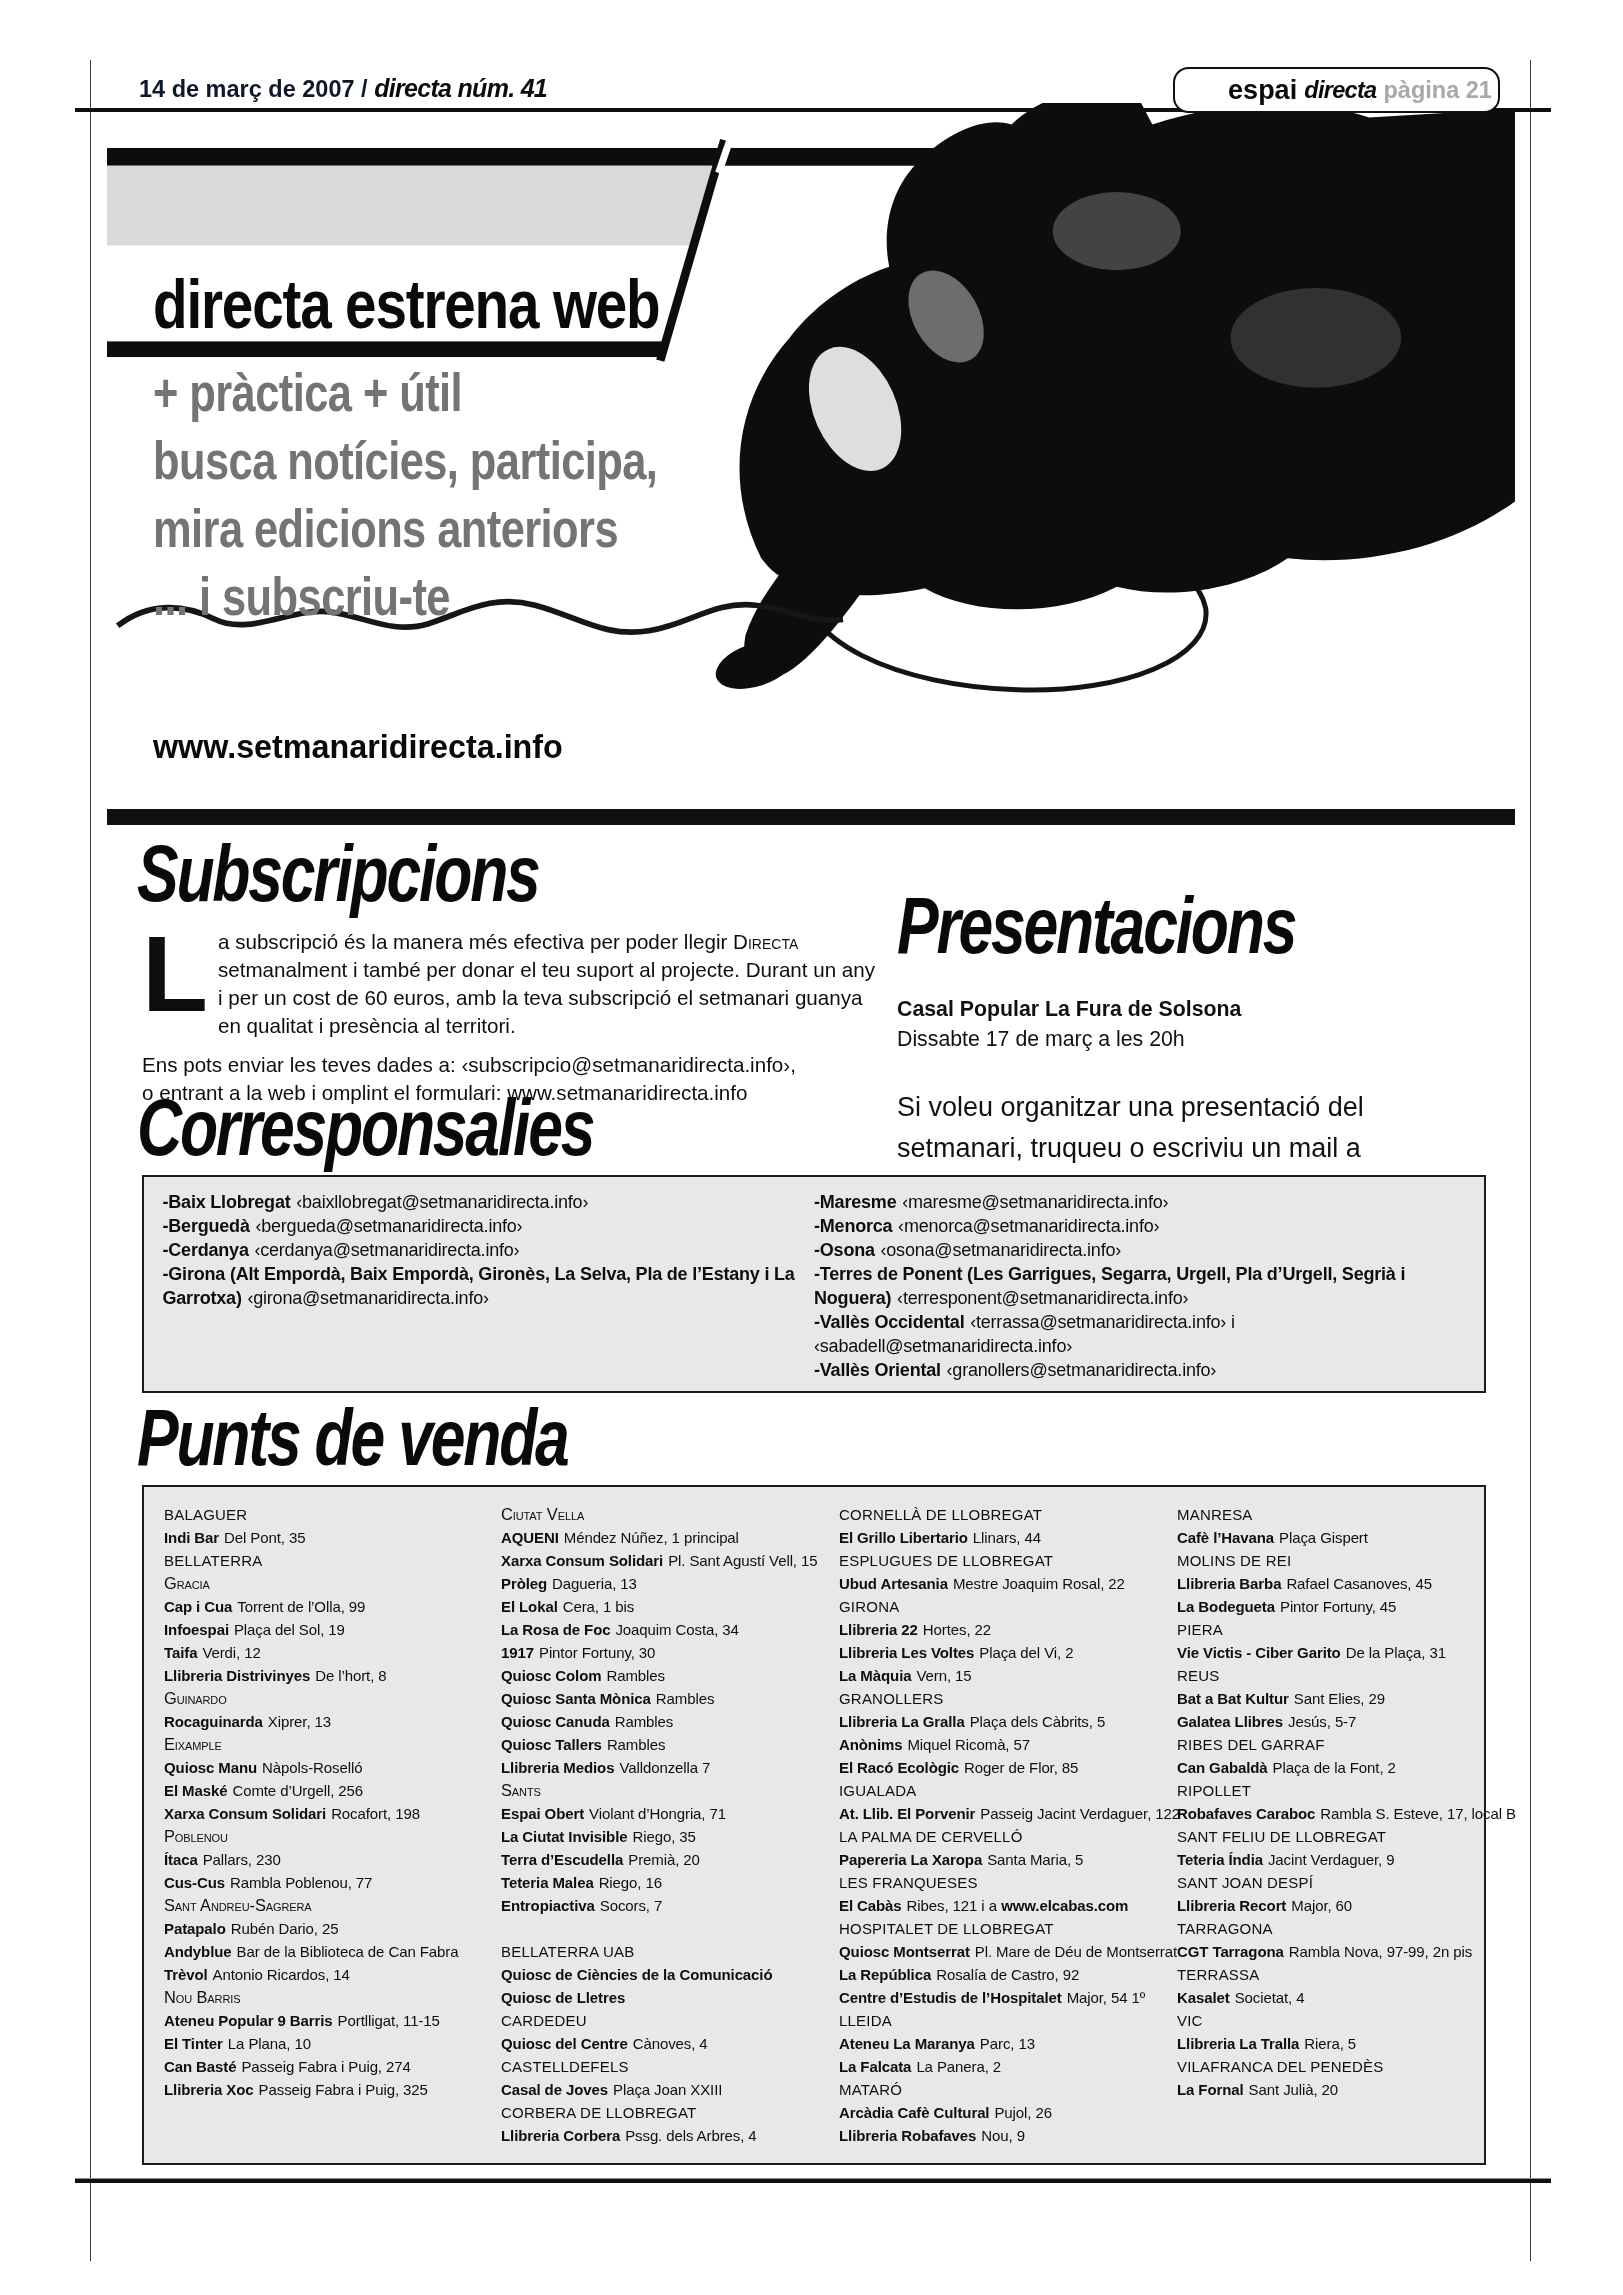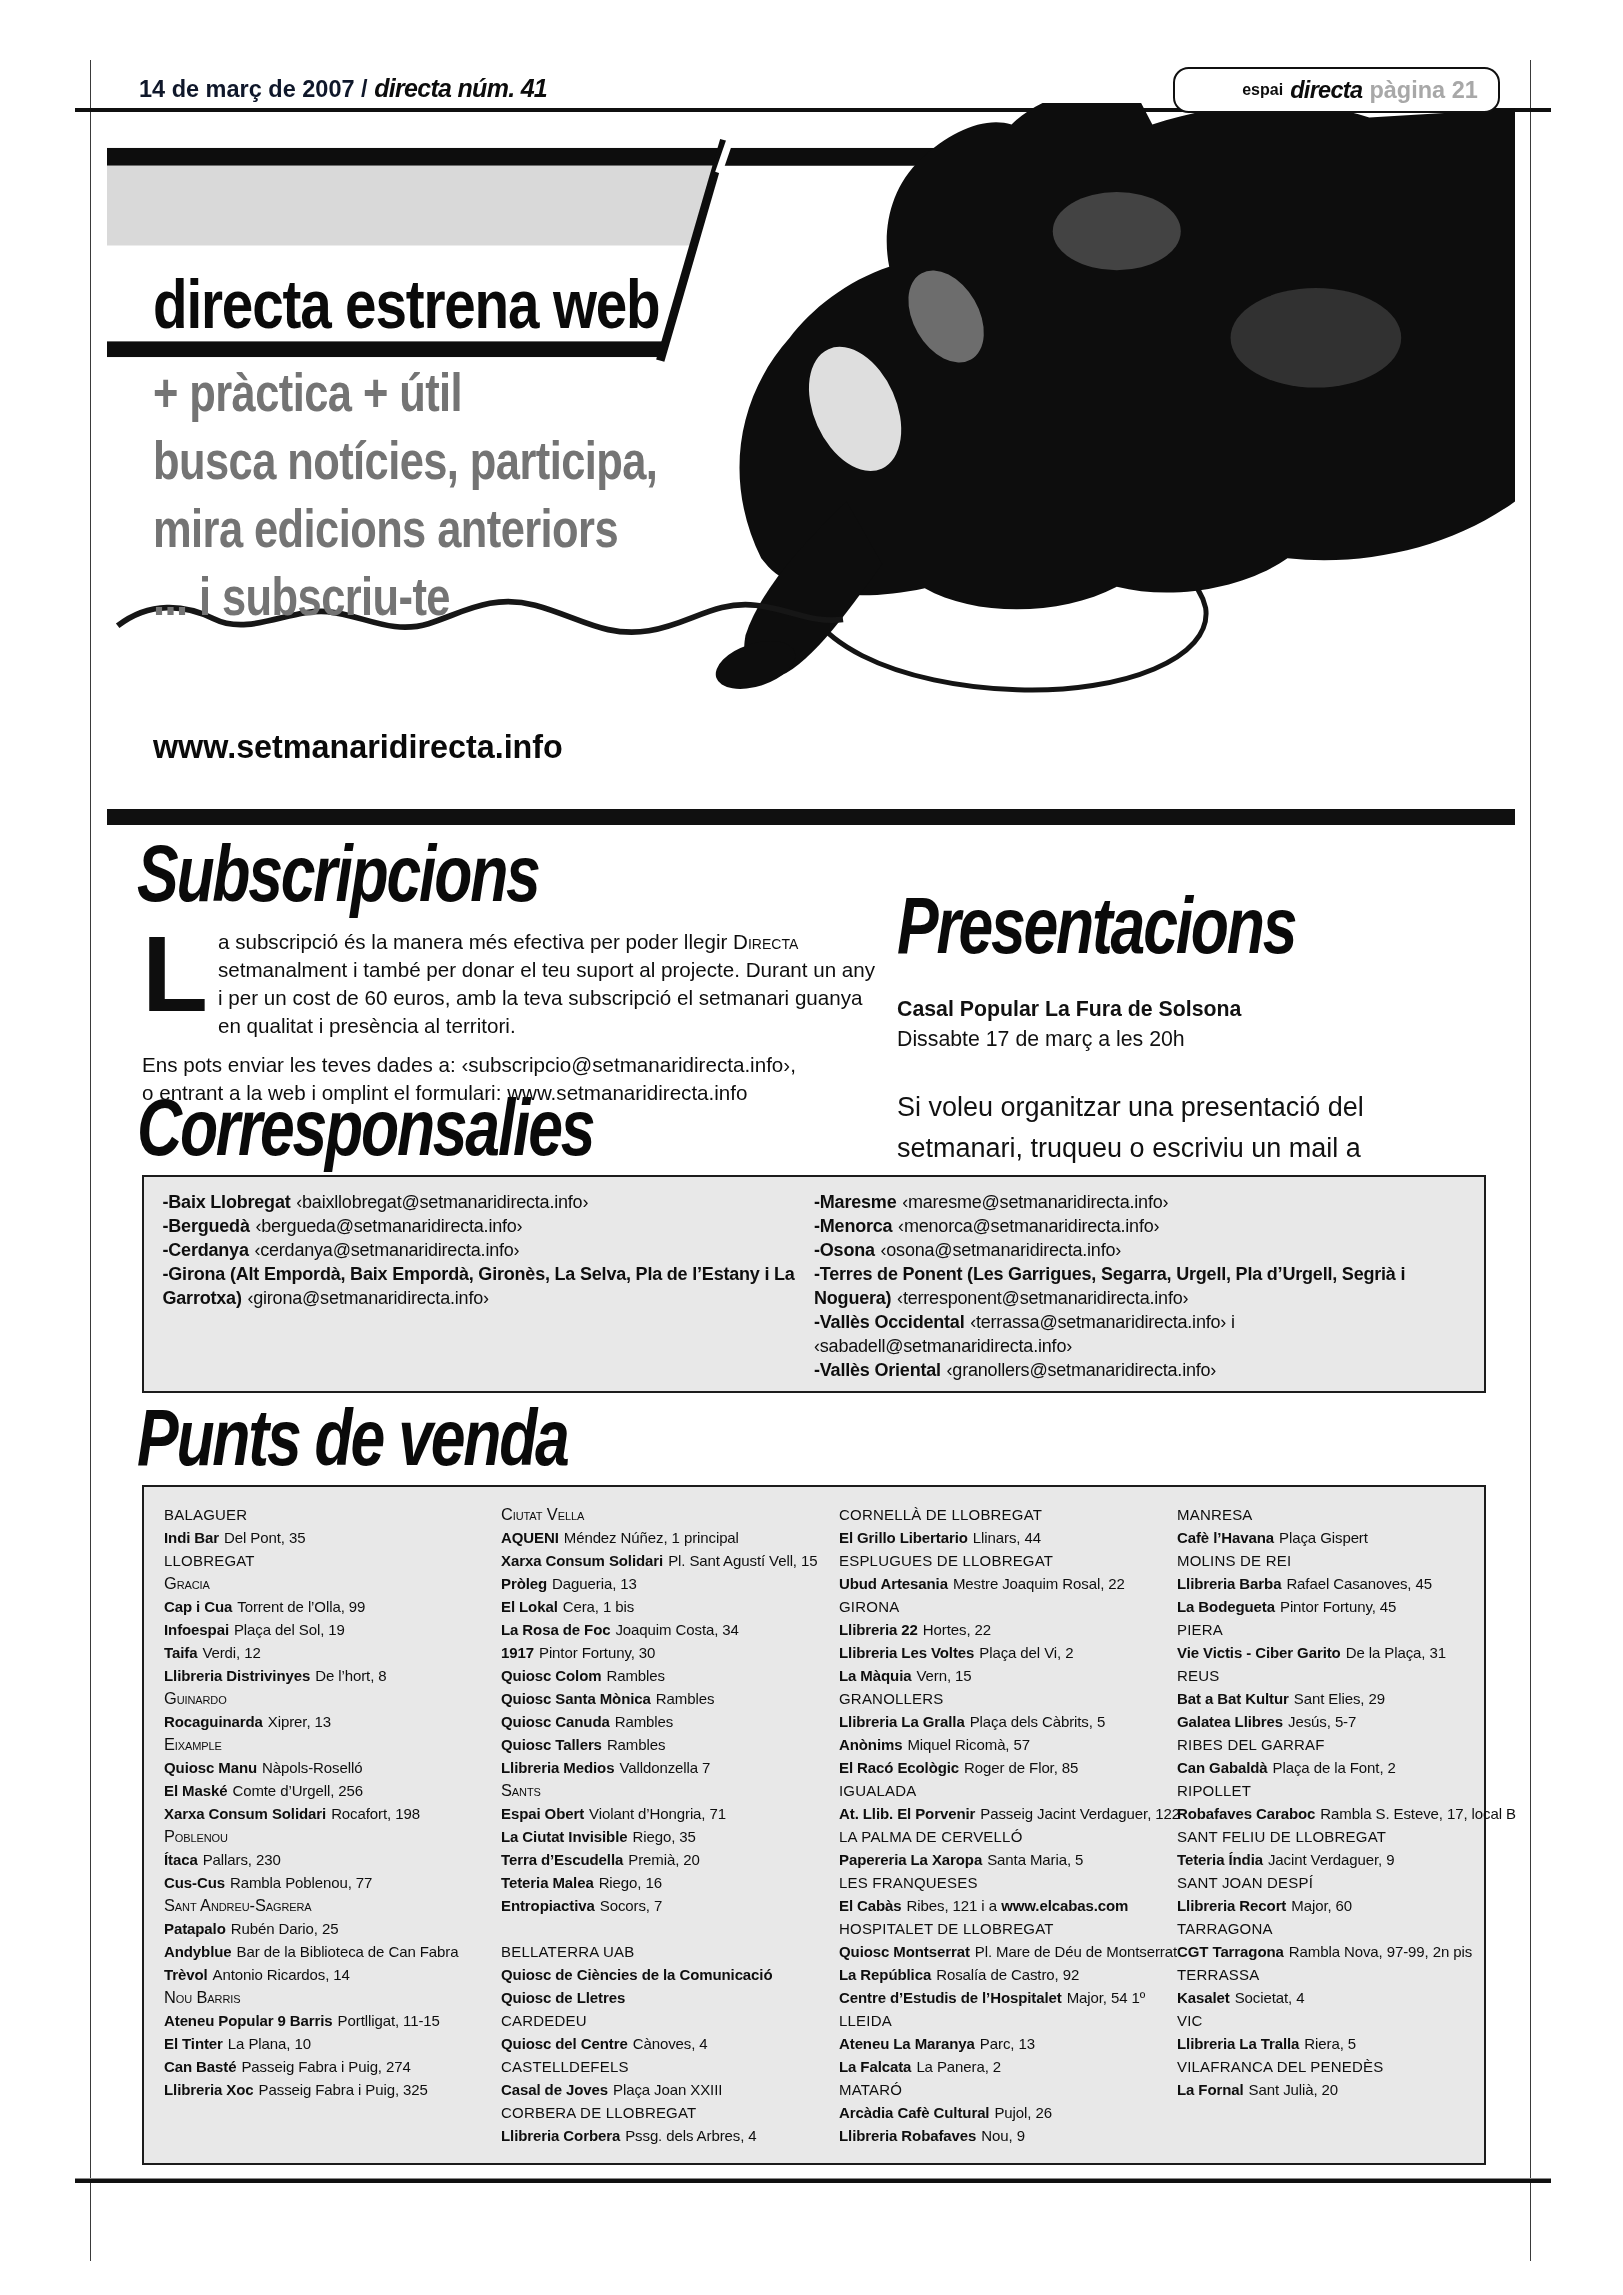--- a/index.html
+++ b/index.html
@@ -10,21 +10,21 @@
   
   .crop-v{width:1.4px;background:#3a3a3a;}
   .rule-h{background:#101010;}
 
   
   .hdr{font-size:23.5px;font-weight:bold;white-space:nowrap;}
   .hdr-date{color:#0f172a;}
   .hdr-issue{color:#0c0c0c;font-style:italic;font-size:25px;letter-spacing:-0.7px;}
   .tab{box-sizing:border-box;border:2.8px solid #101010;border-radius:15.6px;background:#fff;
        display:flex;align-items:center;justify-content:center;gap:7.1px;z-index:5;}
-  .tab .b1{font-weight:bold;font-size:16px;color:#0c0c0c;margin-left:47px;}
+  .tab .b1{font-weight:bold;font-size:27px;color:#0c0c0c;margin-left:47px;}
   .tab .b2{font-weight:bold;font-style:italic;font-size:23.5px;color:#0c0c0c;letter-spacing:-0.7px;}
   .tab .b3{font-weight:bold;font-size:23.5px;color:#a8a8a8;}
 
   
   .promo-title{font-size:69px;font-weight:bold;color:#0a0a0a;letter-spacing:-1.4px;
                transform:scaleX(.82);transform-origin:0 0;white-space:nowrap;}
   .promo-lines{transform:scaleX(.82);transform-origin:0 0;}
   .promo-line{font-size:53px;font-weight:bold;color:#747474;letter-spacing:-0.7px;
               line-height:68px;white-space:nowrap;}
   .promo-url{font-size:34px;font-weight:bold;color:#0a0a0a;transform:scaleX(.95);
@@ -158,21 +158,21 @@
   </div>
 
   <div class="abs" style="left:137px;top:1392px;">
     <div class="section-title">Punts de venda</div>
   </div>
   <div class="abs gray-box" style="left:142px;top:1485px;width:1344px;height:680px;">
     <div class="pv-col" style="left:20px;">
 
     <div class="pv-line t-city"><span class="pv-name">BALAGUER</span></div>
         <div class="pv-line t-venue"><span class="pv-name">Indi Bar</span><span class="pv-addr">Del Pont, 35</span></div>
-        <div class="pv-line t-city"><span class="pv-name">LLOBREGAT</span></div>
+        <div class="pv-line t-city"><span class="pv-name">BELLATERRA</span></div>
         <div class="pv-line t-district"><span class="pv-name">Gracia</span></div>
         <div class="pv-line t-venue"><span class="pv-name">Cap i Cua</span><span class="pv-addr">Torrent de l’Olla, 99</span></div>
         <div class="pv-line t-venue"><span class="pv-name">Infoespai</span><span class="pv-addr">Plaça del Sol, 19</span></div>
         <div class="pv-line t-venue"><span class="pv-name">Taifa</span><span class="pv-addr">Verdi, 12</span></div>
         <div class="pv-line t-venue"><span class="pv-name">Llibreria Distrivinyes</span><span class="pv-addr">De l’hort, 8</span></div>
         <div class="pv-line t-district"><span class="pv-name">Guinardo</span></div>
         <div class="pv-line t-venue"><span class="pv-name">Rocaguinarda</span><span class="pv-addr">Xiprer, 13</span></div>
         <div class="pv-line t-district"><span class="pv-name">Eixample</span></div>
         <div class="pv-line t-venue"><span class="pv-name">Quiosc Manu</span><span class="pv-addr">Nàpols-Roselló</span></div>
         <div class="pv-line t-venue"><span class="pv-name">El Maské</span><span class="pv-addr">Comte d’Urgell, 256</span></div>

